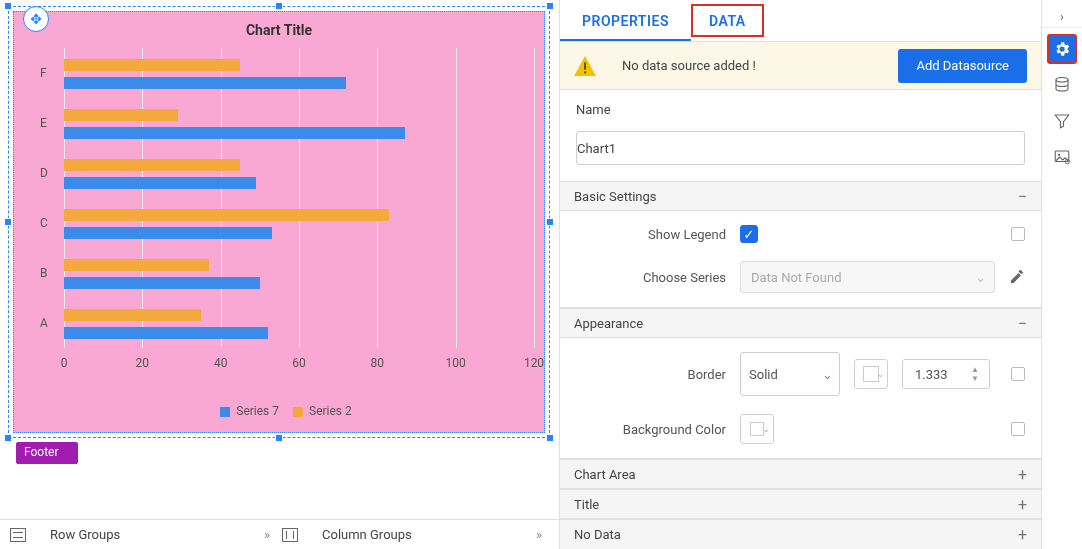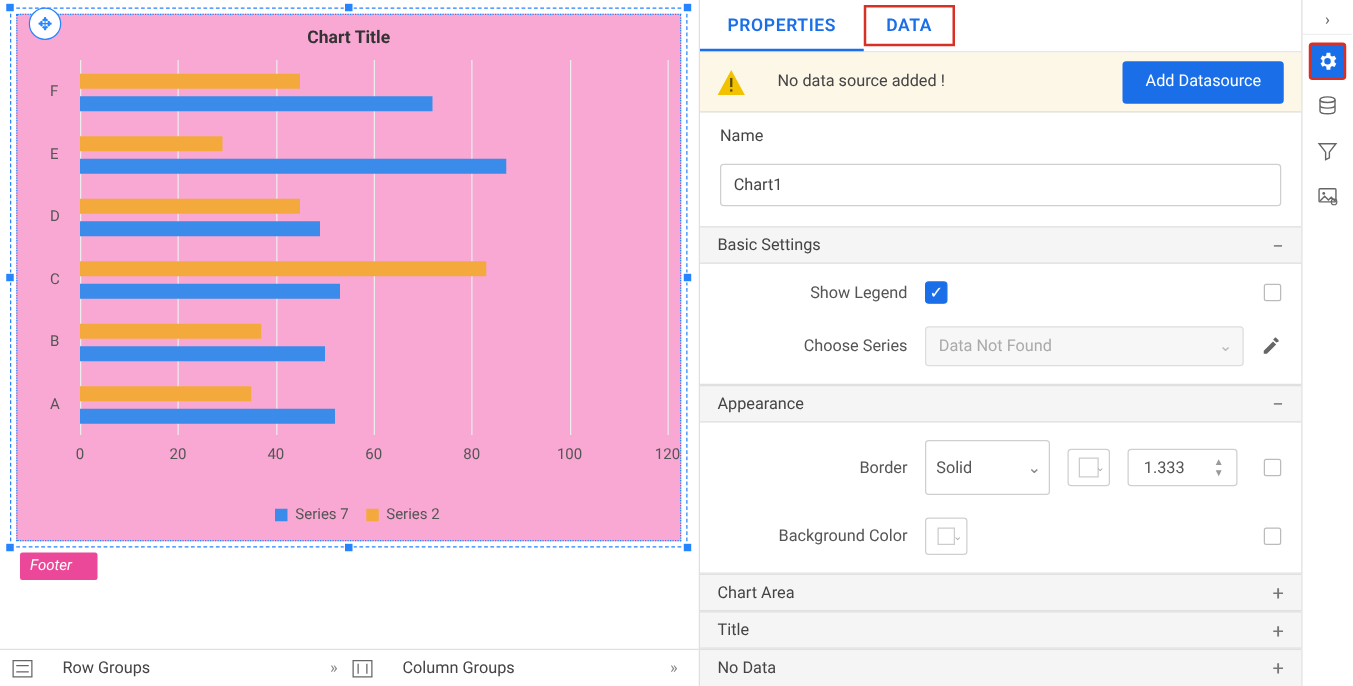--- a/index.html
+++ b/index.html
@@ -18,21 +18,21 @@
 .plot { position:absolute; top:36px; bottom:50px; left:50px; right:12px; }
 .grid-line { position:absolute; top:0; bottom:0; width:1px; background:#ececec; }
 .xaxis-tick { position:absolute; bottom:-22px; font-size:12px; color:#555; transform:translateX(-50%); }
 .yaxis-cat { position:absolute; left:-24px; font-size:12px; color:#555; transform:translateY(-50%); }
 .bar { position:absolute; height:12px; border-radius:0; }
 .bar.s1 { background:#3a8bea; }
 .bar.s2 { background:#f3a93c; }
 .legend { position:absolute; bottom:14px; left:0; right:0; text-align:center; font-size:12px; color:#555; }
 .legend .sw { display:inline-block; width:10px; height:10px; margin:0 6px 0 14px; vertical-align:middle; }
 .legend .sw.s1{background:#3a8bea;} .legend .sw.s2{background:#f3a93c;}
-.footer-bar { margin:4px 9px 0 8px; height:22px; background:#ec4899; color:#fff; font-size:12px; width:62px; padding:3px 8px; border-radius:2px;font-style:italic; }
+.footer-bar { margin:4px 9px 0 8px; height:22px; background:#a21caf; color:#fff; font-size:12px; width:62px; padding:3px 8px; border-radius:2px; }
 .groups-bar { height:30px; border-top:1px solid #e0e0e0; display:flex; align-items:center; padding:0 10px; gap:12px; font-size:13px; color:#444; }
 .groups-bar .gcol { display:flex; align-items:center; gap:24px; width:260px;}
 .groups-bar .chev { margin-left:auto; color:#888;}
 .gicon{width:16px;height:14px;border:1px solid #666; position:relative;}
 .gicon.row::before{content:"";position:absolute;inset:3px 2px;border-top:1px solid #666;border-bottom:1px solid #666;}
 .gicon.col::before{content:"";position:absolute;inset:2px 3px;border-left:1px solid #666;border-right:1px solid #666;}
 
 .props-panel { flex:1; height:549px; border-right:1px solid #e0e0e0; display:flex; flex-direction:column; overflow:hidden;}
 .tabs { display:flex; border-bottom:1px solid #e0e0e0; height:42px; align-items:stretch; }
 .tab { padding:0 22px; display:flex; align-items:center; font-weight:600; font-size:14px; letter-spacing:.5px; color:#666; cursor:pointer; border-top:2px solid transparent; }
@@ -42,21 +42,21 @@
 .alert-row .warn { width:22px; height:20px; }
 .alert-row .warn svg{width:22px;height:20px;}
 .alert-row .msg { flex:1; color:#444;margin-left:12px; }
 .btn-primary { background:#1a6fe8; color:#fff; border:none; height:34px; padding:0 18px; border-radius:3px; font-size:13px; cursor:pointer;}
 .section { border-bottom:1px solid #e0e0e0; }
 .section-head { background:#f5f5f5; height:30px; display:flex; align-items:center; padding:0 14px; font-size:13px; color:#444; border-bottom:1px solid #e0e0e0; border-top:1px solid #e0e0e0;}
 .section-head .toggle { margin-left:auto; color:#777; font-size:16px;}
 .section-body { padding:14px 16px; display:flex; flex-direction:column; gap:18px;}
 .name-block { padding:12px 16px 16px; }
 .name-block label { display:block; margin-bottom:14px; color:#444; }
-.text-input { width:100%; height:34px; border:1px solid #cfcfcf; border-radius:3px; padding:0 10px; font-size:13px; color:#444; }
+.text-input { width:100%; height:34px; border:1px solid #cfcfcf; border-radius:3px; padding:0 0; font-size:13px; color:#444; }
 .form-row { display:flex; align-items:center; gap:14px; }
 .form-row .lbl { width:150px; text-align:right; color:#555; }
 .checkbox { width:18px; height:18px; border-radius:3px; border:1px solid #1a6fe8; background:#1a6fe8; display:flex; align-items:center; justify-content:center; color:#fff; font-size:13px; }
 .empty-check { width:14px; height:14px; border:1px solid #bbb; border-radius:2px; margin-left:auto;}
 .select-disabled { flex:1; height:32px; border:1px solid #ddd; border-radius:3px; background:#f7f7f7; color:#aaa; display:flex; align-items:center; padding:0 10px; position:relative;}
 .select-disabled .chev{ position:absolute; right:8px; color:#bbb;}
 .edit-pencil { width:16px; height:16px; color:#666; }
 .border-row .sel{ width:100px; height:44px; border:1px solid #cfcfcf; border-radius:3px; display:flex; align-items:center; padding:0 8px; position:relative; color:#555;}
 .border-row .sel .chev{position:absolute; right:6px; color:#888;}
 .border-row .swatch{ width:34px; height:30px; border:1px solid #cfcfcf; border-radius:3px; display:flex; align-items:center; justify-content:center; position:relative;}

